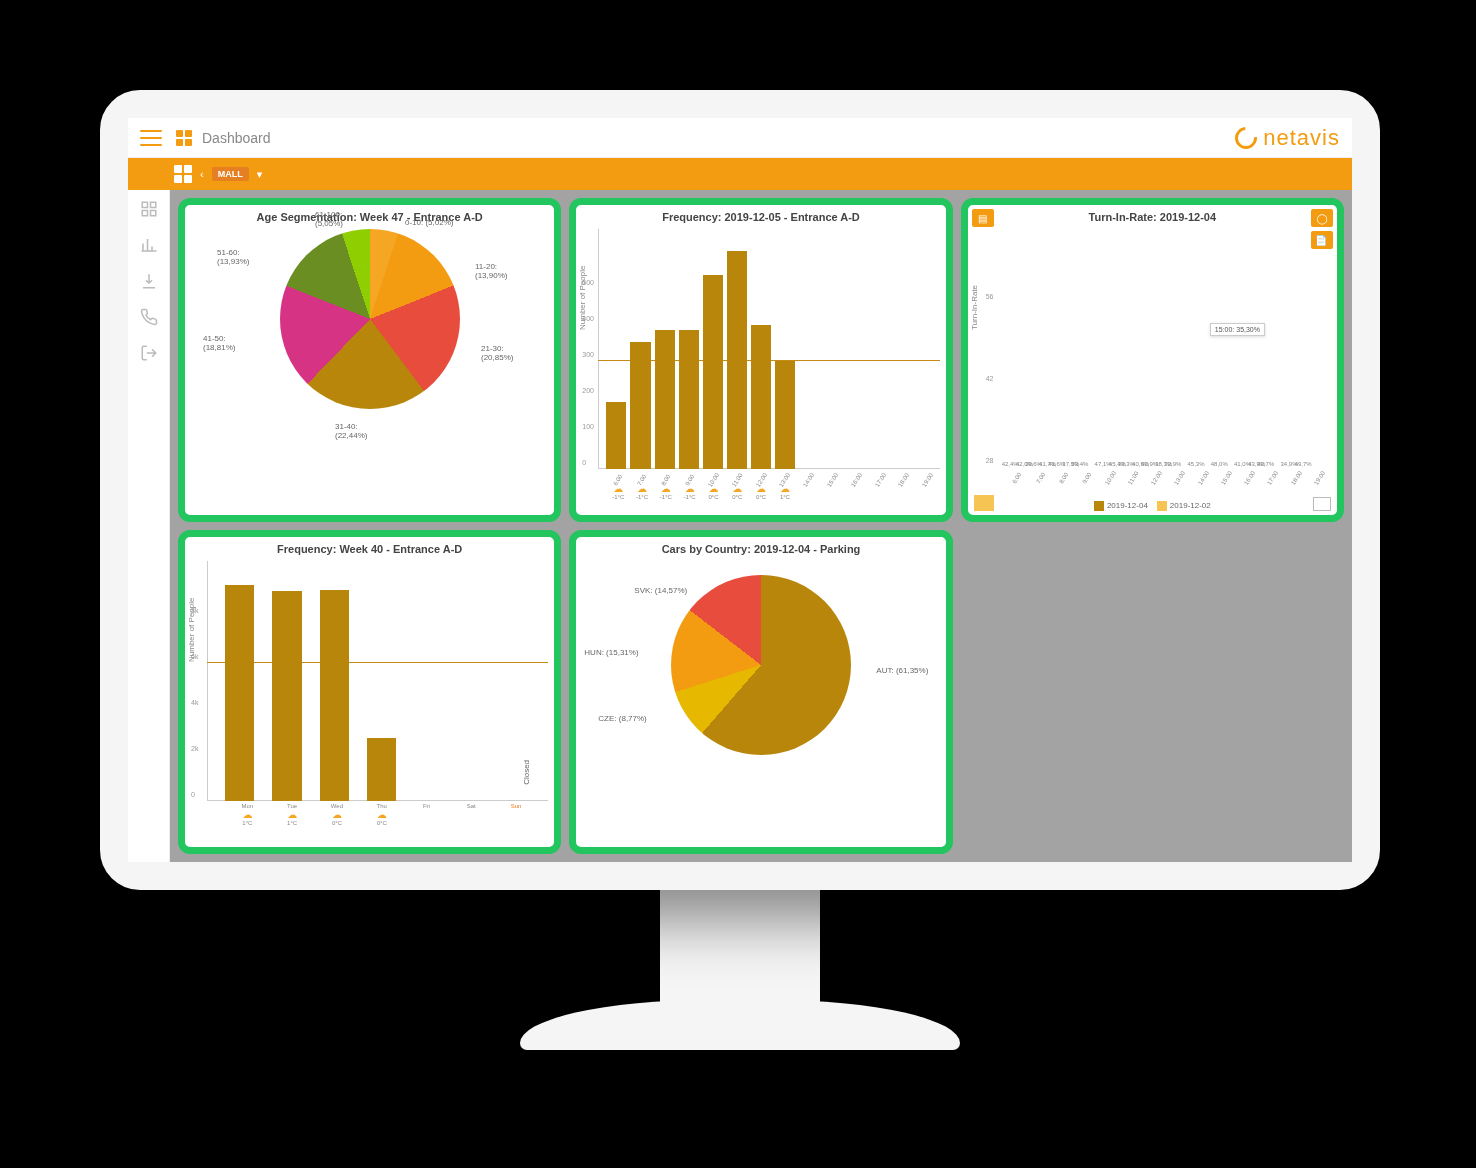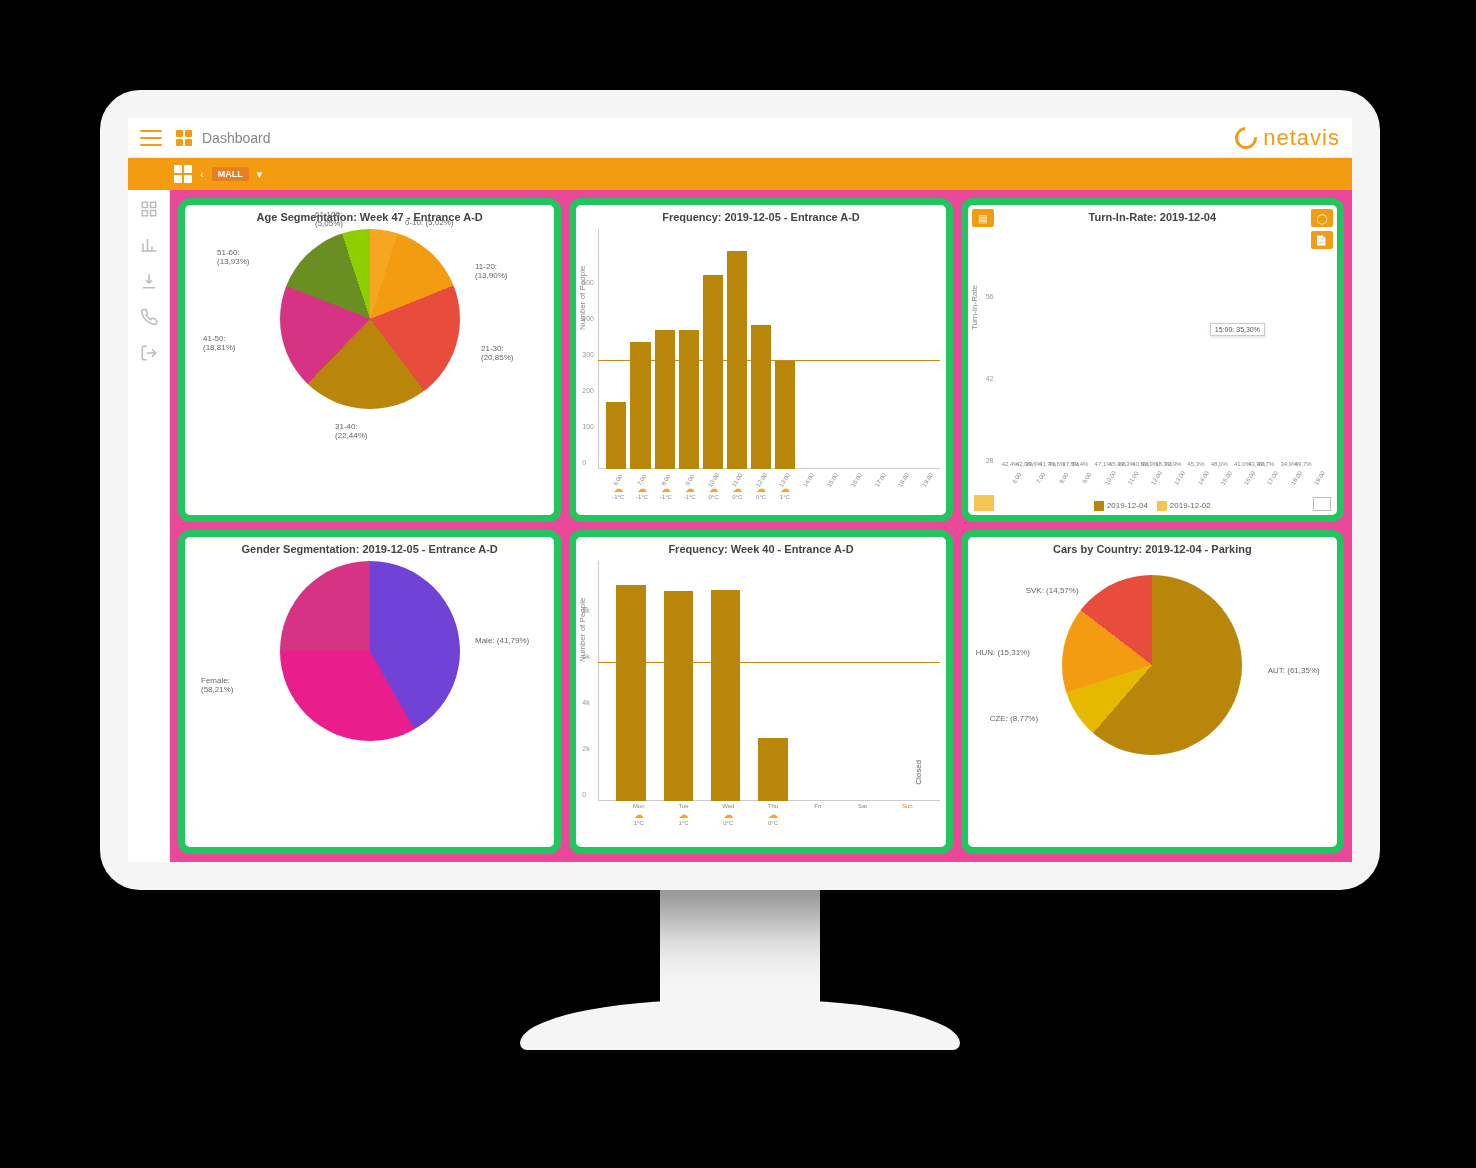--- a/index.html
+++ b/index.html
@@ -1,20 +1,20 @@
 <!DOCTYPE html>
 <html><head>
 <meta charset="utf-8">
 <style>
   *{box-sizing:border-box;margin:0;padding:0;font-family:Arial,Helvetica,sans-serif}
   body{background:#000;width:1476px;height:1168px;position:relative}
   .monitor{position:absolute;left:100px;top:90px;width:1280px;height:800px;background:#fff;border:28px solid #f5f5f5;border-radius:40px;box-shadow:0 30px 60px rgba(0,0,0,.45)}
   .stand-neck{position:absolute;left:660px;top:880px;width:160px;height:140px;background:#f5f5f5;border-radius:0 0 10px 10px}
   .stand-base{position:absolute;left:520px;top:1000px;width:440px;height:50px;background:#f5f5f5;border-radius:50% 50% 8px 8px/100% 100% 8px 8px}
-  .screen{position:relative;width:100%;height:100%;background:#ec4899;overflow:hidden;font-size:11px;color:#555}
+  .screen{position:relative;width:100%;height:100%;background:#a3a3a3;overflow:hidden;font-size:11px;color:#555}
   .topbar{height:40px;display:flex;align-items:center;padding:0 12px;border-bottom:1px solid #eee;background:#fff}
   .hamburger{width:22px;height:16px;display:flex;flex-direction:column;justify-content:space-between;margin-right:14px;cursor:pointer}
   .hamburger span{height:2px;background:#f39c12;border-radius:1px}
   .grid-ico{width:16px;height:16px;display:grid;grid-template:1fr 1fr/1fr 1fr;gap:2px;margin-right:10px}
   .grid-ico span{background:#f39c12;border-radius:1px}
   .title{color:#888;font-size:14px}
   .brand{margin-left:auto;display:flex;align-items:center;gap:6px;color:#f39c12;font-size:22px;letter-spacing:1px}
   .brand-logo{width:22px;height:22px;border:3px solid #f39c12;border-radius:50%;border-top-color:transparent;transform:rotate(40deg)}
   .orange-strip{height:32px;background:#f39c12;display:flex;align-items:center;padding-left:46px;gap:8px}
   .strip-ico{width:18px;height:18px;display:grid;grid-template:1fr 1fr/1fr 1fr;gap:2px}
@@ -278,27 +278,20 @@
             <div class="xt"><div class="rot">19:00</div></div>
           </div>
         <div class="legend">
           <span><span class="sw" style="background:#b8860b"></span><span>2019-12-04</span></span>
           <span><span class="sw" style="background:#f5c452"></span><span>2019-12-02</span></span>
         </div>
         <div style="position:absolute;bottom:4px;left:6px;width:20px;height:16px;background:#f5c452"></div>
         <div style="position:absolute;bottom:4px;right:6px;width:18px;height:14px;border:1px solid #bbb"></div>
       </div>
 
-      <div class="panel">
-        <h3>Gender Segmentation: 2019-12-05 - Entrance A-D</h3>
-        <div class="pie" style="background:conic-gradient(#7043d6 0 41.79%,#e91e8c 41.79% 75%,#d63384 75% 100%)"></div>
-        <span class="pielabel" style="top:100px;left:290px">Male: (41,79%)</span>
-        <span class="pielabel" style="top:140px;left:16px">Female:
-(58,21%)</span>
-      </div>
 
       <div class="panel">
         <h3>Frequency: Week 40 - Entrance A-D</h3>
         <span class="ylabel">Number of People</span>
         <div class="axis-y"></div>
         <div class="axis-x"></div>
         <span class="ytick" style="bottom:46px">0</span>
         <span class="ytick" style="bottom:92px">2k</span>
         <span class="ytick" style="bottom:138px">4k</span>
         <span class="ytick" style="bottom:184px">6k</span>

